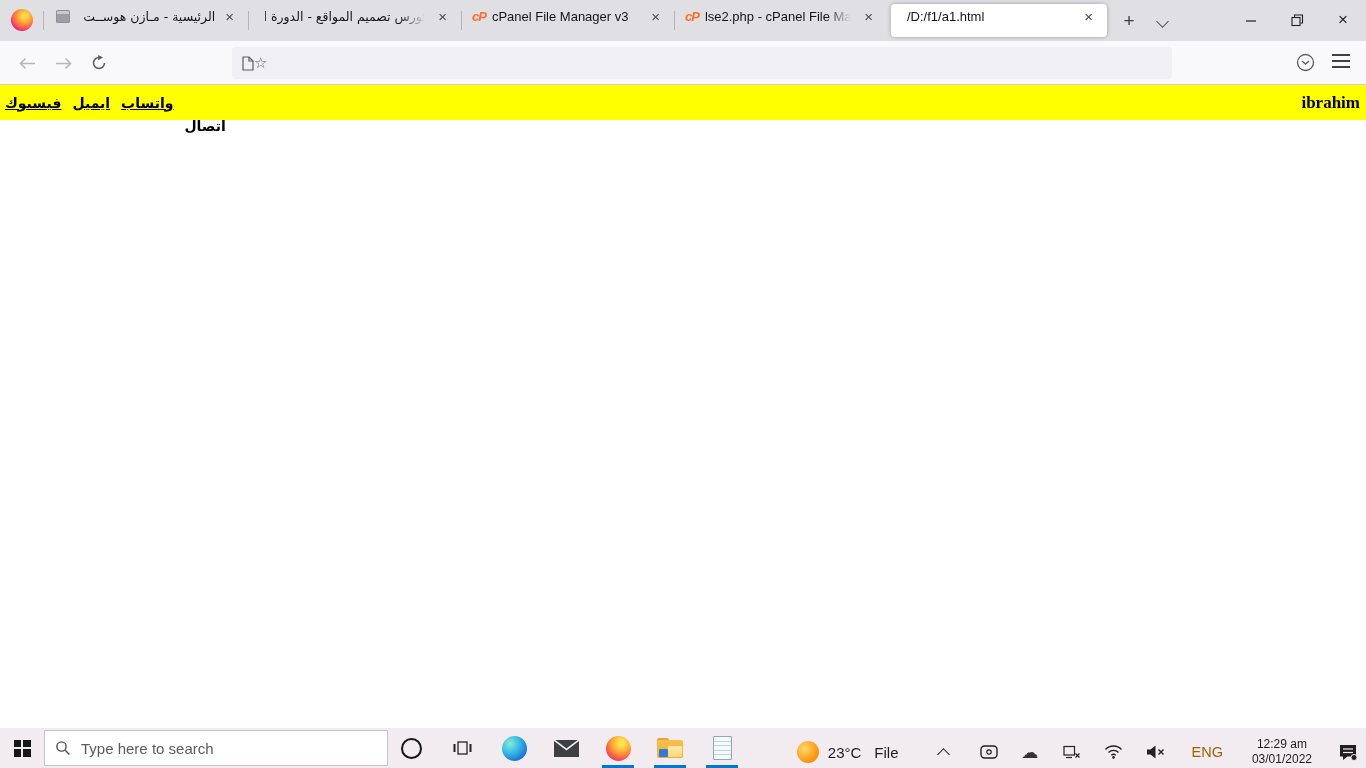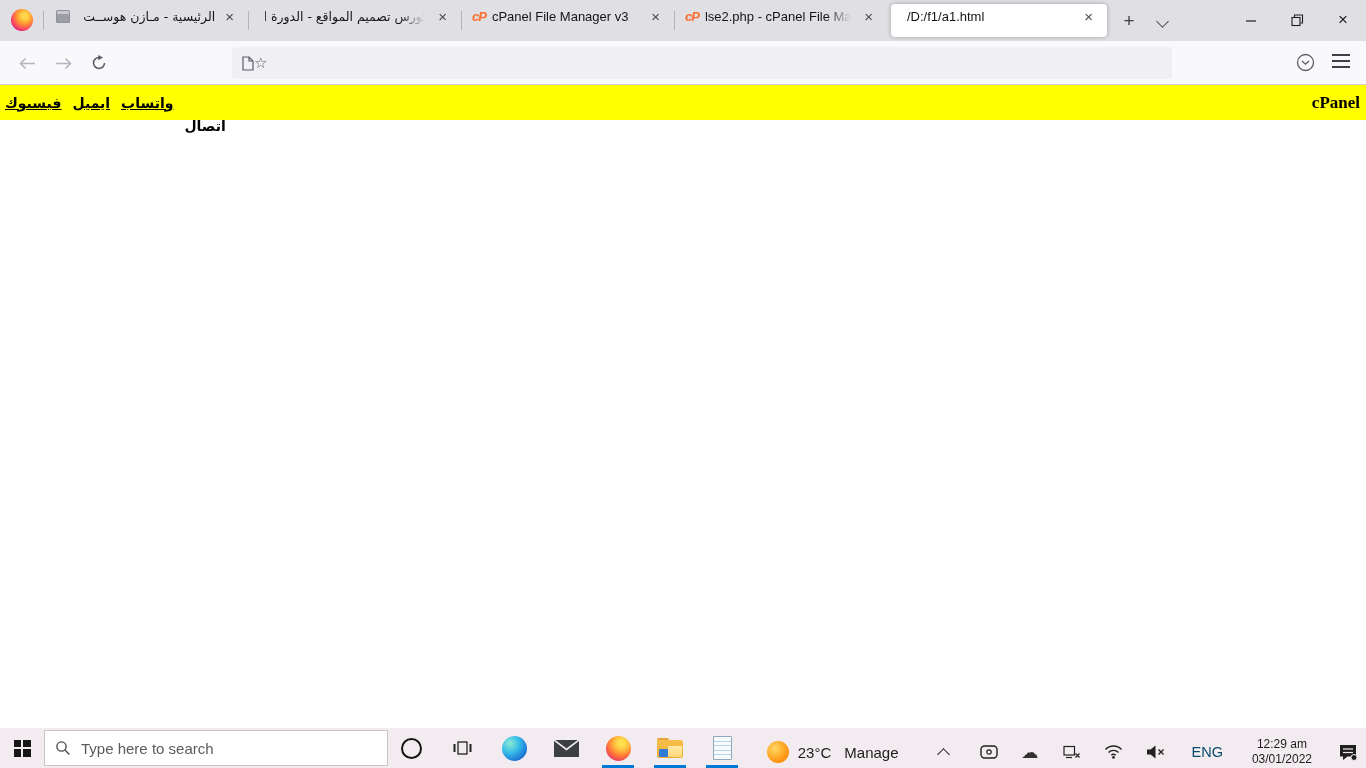--- a/index.html
+++ b/index.html
@@ -85,21 +85,21 @@
   .notepad-ico { width:19px; height:24px; border:1px solid #8fa8bc; border-radius:1px;
     background:repeating-linear-gradient(#f6fafd 0 3.6px, #bcd3e4 3.6px 4.6px); }
   .tray { position:absolute; right:0; top:0; height:48px; display:flex; align-items:center; gap:24px; padding-right:8px; }
   .weather { display:flex; align-items:center; gap:9px; padding:0 6px; }
   .sun-ico { width:22px; height:22px; border-radius:50%;
     background:radial-gradient(circle at 35% 35%, #ffd966, #ff9815 62%, #f57c00); }
   .weather span { font-size:15px; color:#1c1c1c; }
   .weather .cond { margin-left:4px; }
   .chevup { width:9px; height:9px; border-left:1.7px solid #222; border-bottom:1.7px solid #222;
     transform:rotate(135deg); margin:4px 8px 0 10px; }
-  .lang { font-size:14.5px; color:#0c4a6e; padding:0 2px; }
+  .lang { font-size:14.5px; color:#a16207; padding:0 2px; }
   .clock { text-align:center; font-size:12px; color:#1c1c1c; line-height:15px; padding:0 3px; }
   .tray svg, .tray .glyph { display:block; }
   .cloud-glyph { font-family:"DejaVu Sans", sans-serif; font-size:17px; color:#333; line-height:1; }
 </style>
 </head>
 <body>
 
 <div class="screen">
 
   <div class="tabbar">
@@ -198,21 +198,21 @@
   </div>
 
   <div class="content">
     <div class="yellownav">
       <div class="links">
         <a>فيسبوك</a>
         <a>ايميل</a>
         <a>واتساب</a>
         <a class="nolink">اتصال</a>
       </div>
-      <div class="brand">cPanel</div>
+      <div class="brand">ibrahim</div>
     </div>
   </div>
 
   <div class="taskbar">
     <div class="startbtn">
       <span class="winlogo"></span>
     </div>
 
     <div class="tb-search">
       <svg width="16" height="16" viewBox="0 0 16 16">
@@ -257,21 +257,21 @@
       <div class="tb-app">
         <span class="notepad-ico"></span>
         <span class="run"></span>
       </div>
     </div>
 
     <div class="tray">
       <div class="weather">
         <span class="sun-ico"></span>
         <span class="temp">23°C</span>
-        <span class="cond">Manage</span>
+        <span class="cond">File</span>
       </div>
       <span class="chevup"></span>
       <span>
         <svg class="glyph" width="18" height="14">
           <rect x="1" y="1" width="16" height="12" rx="3.5" fill="none" stroke="#222" stroke-width="1.4"></rect>
           <circle cx="9" cy="7" r="2.2" fill="none" stroke="#222" stroke-width="1.2"></circle>
         </svg>
       </span>
       <span class="cloud-glyph">☁</span>
       <span>

